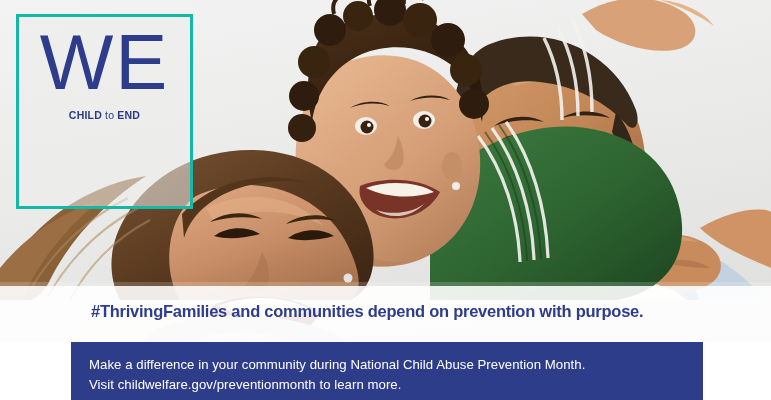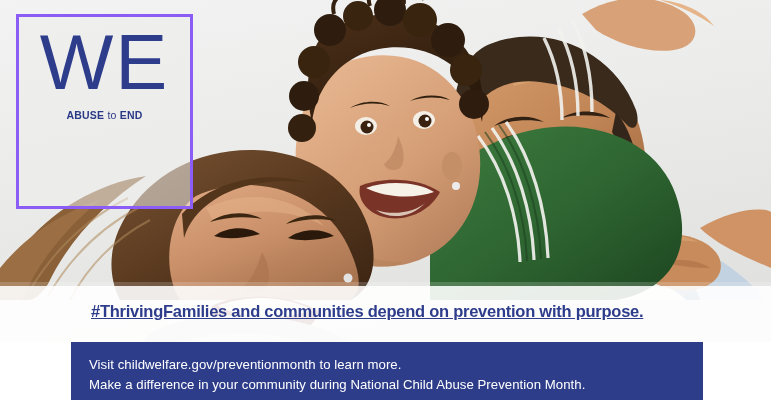--- a/index.html
+++ b/index.html
@@ -25,21 +25,21 @@
     inset:0;
     overflow:hidden;
   }
   #photo svg { display:block; width:771px; height:400px; }
 
   
   #logo-block {
     position:absolute;
     left:16px; top:14px;
     width:177px; height:195px;
-    border:3px solid #8b5cf6;
+    border:3px solid #14b8a6;
     background:rgba(236,237,235,0.55);
     z-index:5;
   }
   .logo-word {
     color:#2e3c8c;
     font-family:"Liberation Sans", sans-serif;
     font-weight:400;
     letter-spacing:-1px;
     line-height:0.88;
     text-align:center;
@@ -77,21 +77,20 @@
   #headline-text {
     position:absolute;
     left:91px; top:302px;
     width:640px;
     color:#2e3c8c;
     font-size:16.5px;
     font-weight:700;
     letter-spacing:-0.25px;
     z-index:7;
     white-space:nowrap;
-    text-decoration:underline;
   }
 
   
   #cta-bar {
     position:absolute;
     left:71px; top:342px;
     width:632px; height:58px;
     background:#2e3d8a;
     z-index:7;
     padding:13px 0 0 18px;
@@ -302,29 +301,29 @@
 
         <rect x="0" y="282" width="771" height="118" fill="#ffffff" opacity="0.18"></rect>
       </g>
     </svg>
   </div>
 
   <div id="logo-block">
     <div class="logo-word" id="logo-we">WE</div>
     <div id="logo-tagline">
       <div>
-        <b>ABUSE</b><span class="lt"> </span><span class="lt">to</span><span class="lt"> </span><b>END</b>
+        <b>CHILD</b><span class="lt"> </span><span class="lt">to</span><span class="lt"> </span><b>END</b>
       </div>
     </div>
   </div>
 
   <div id="headline-band"></div>
   <div id="headline-text">#ThrivingFamilies and communities depend on prevention with purpose.</div>
 
   <div id="bottom-left-fill"></div>
   <div id="bottom-right-fill"></div>
 
   <div id="cta-bar">
+    <div class="cta-line">Make a difference in your community during National Child Abuse Prevention Month.</div>
     <div class="cta-line">Visit childwelfare.gov/preventionmonth to learn more.</div>
-    <div class="cta-line">Make a difference in your community during National Child Abuse Prevention Month.</div>
   </div>
 
 </div>
 
 </body></html>

